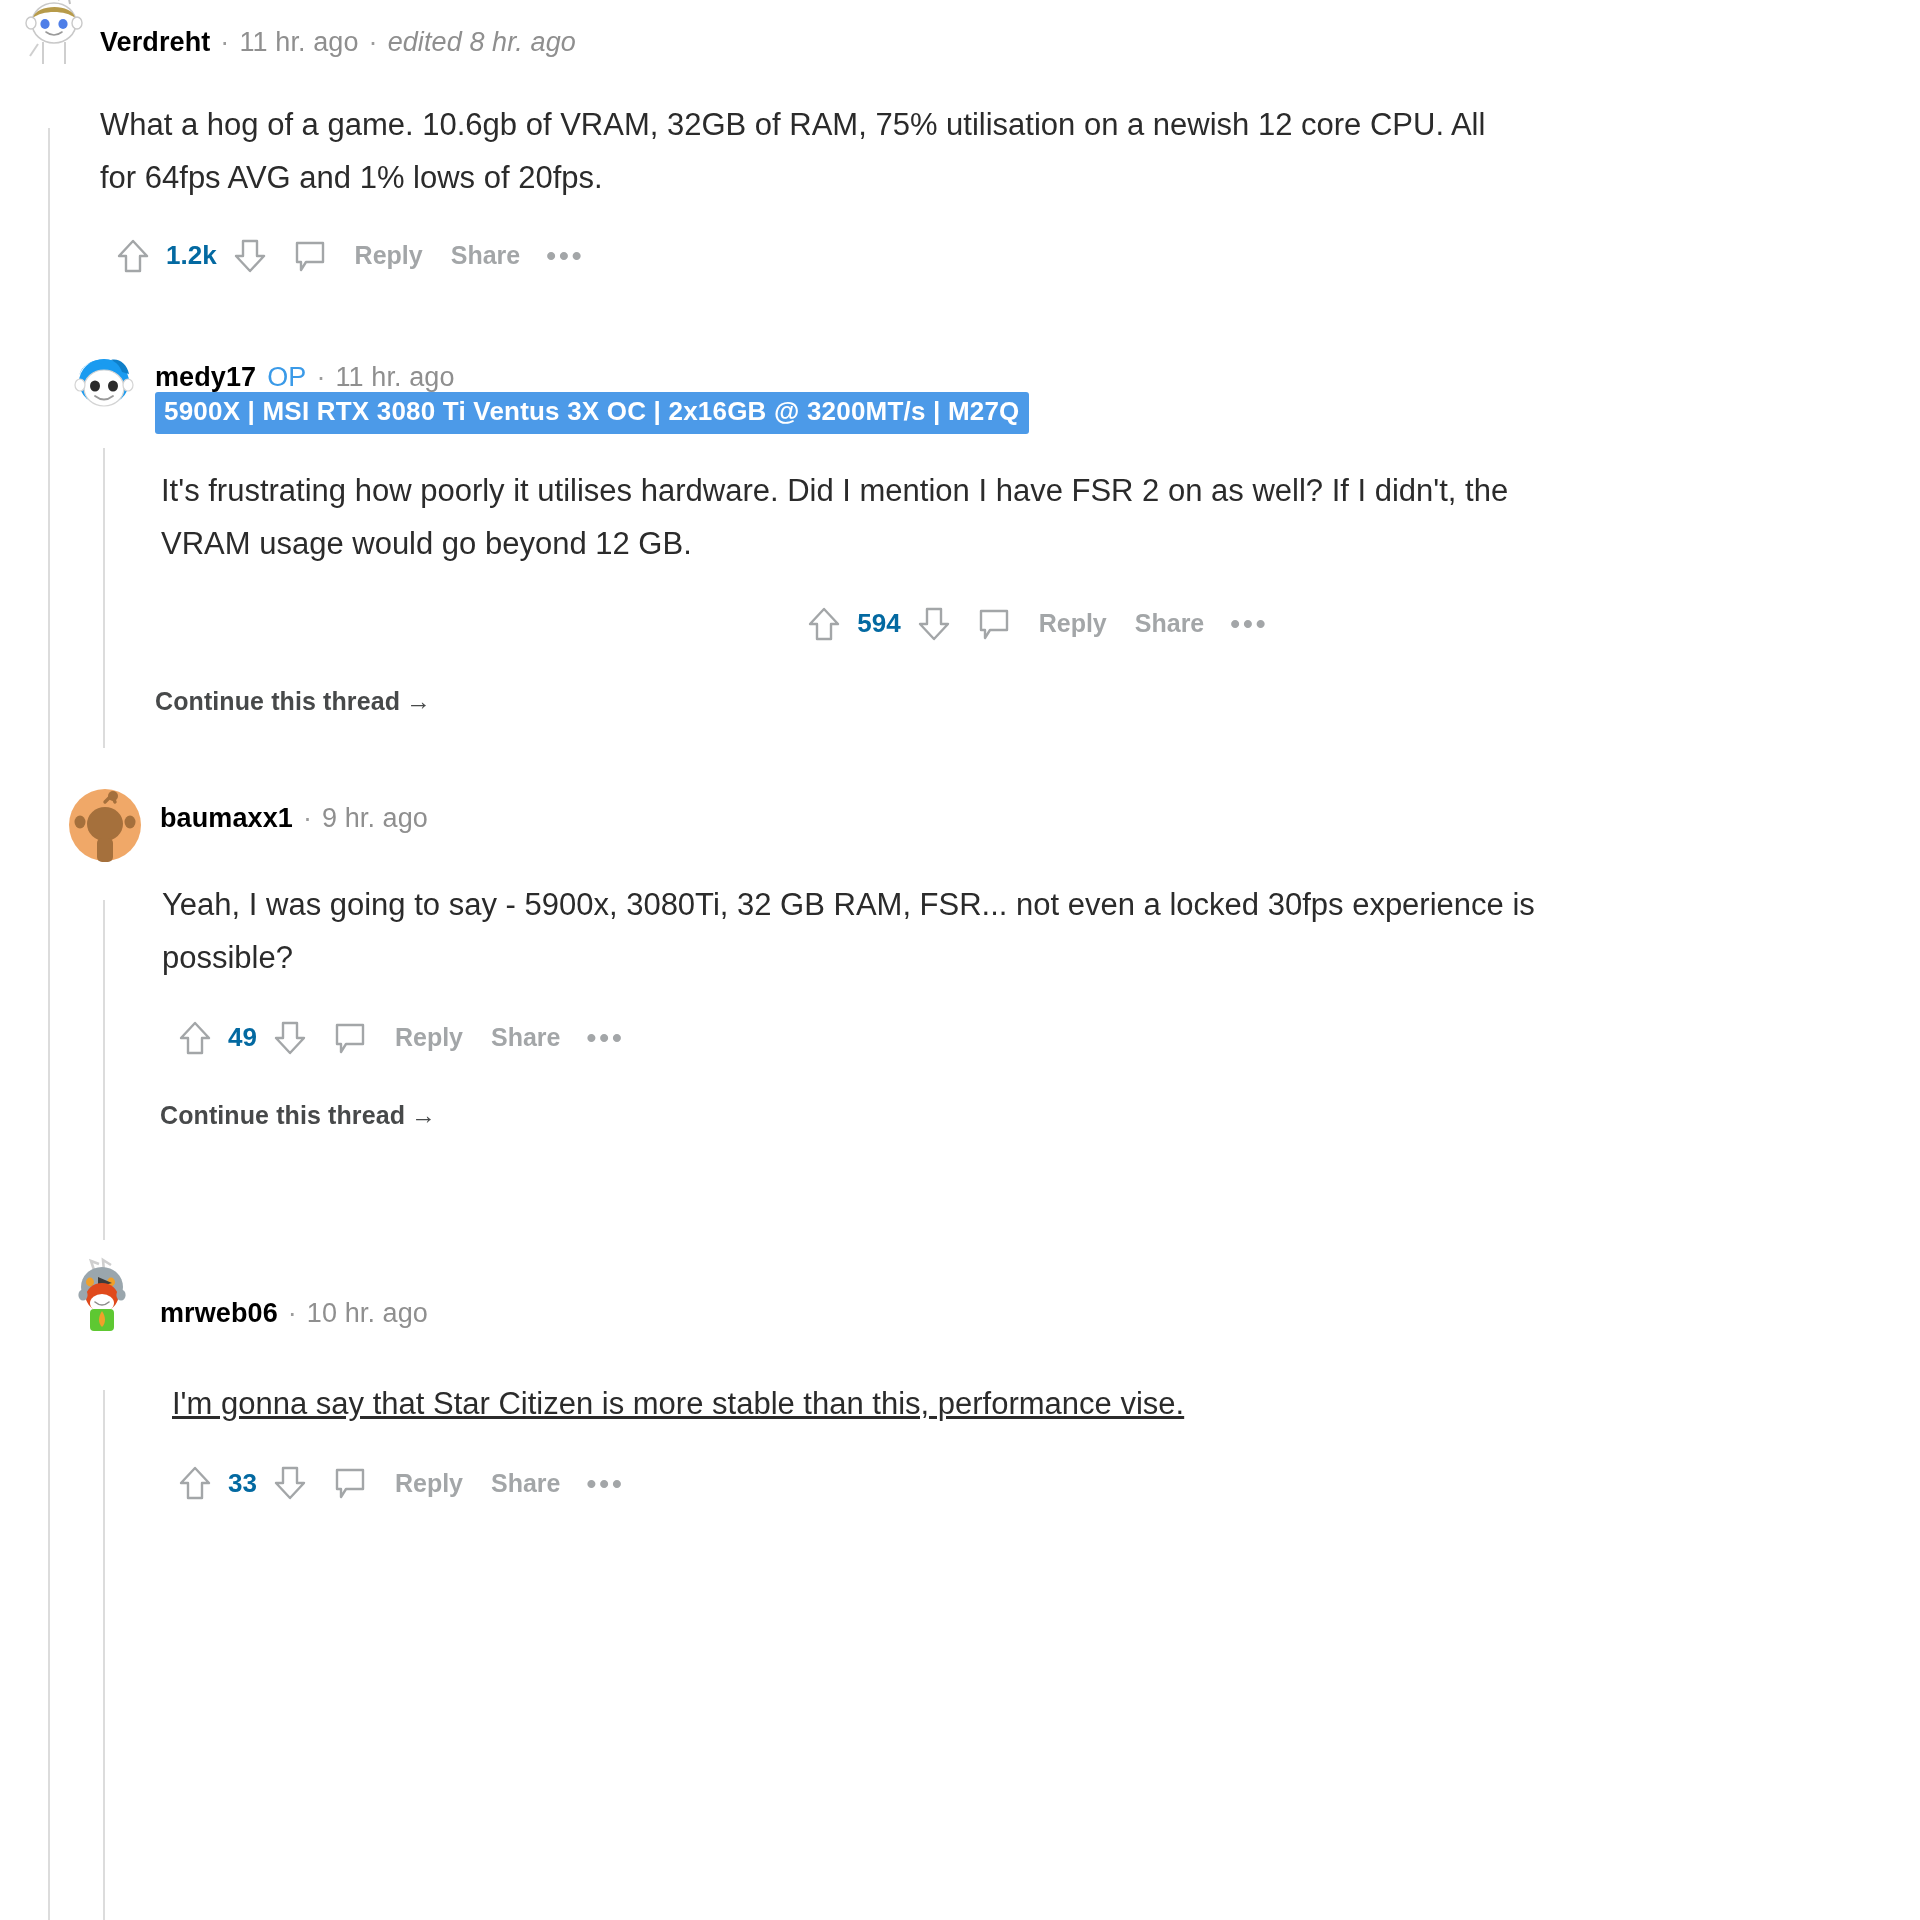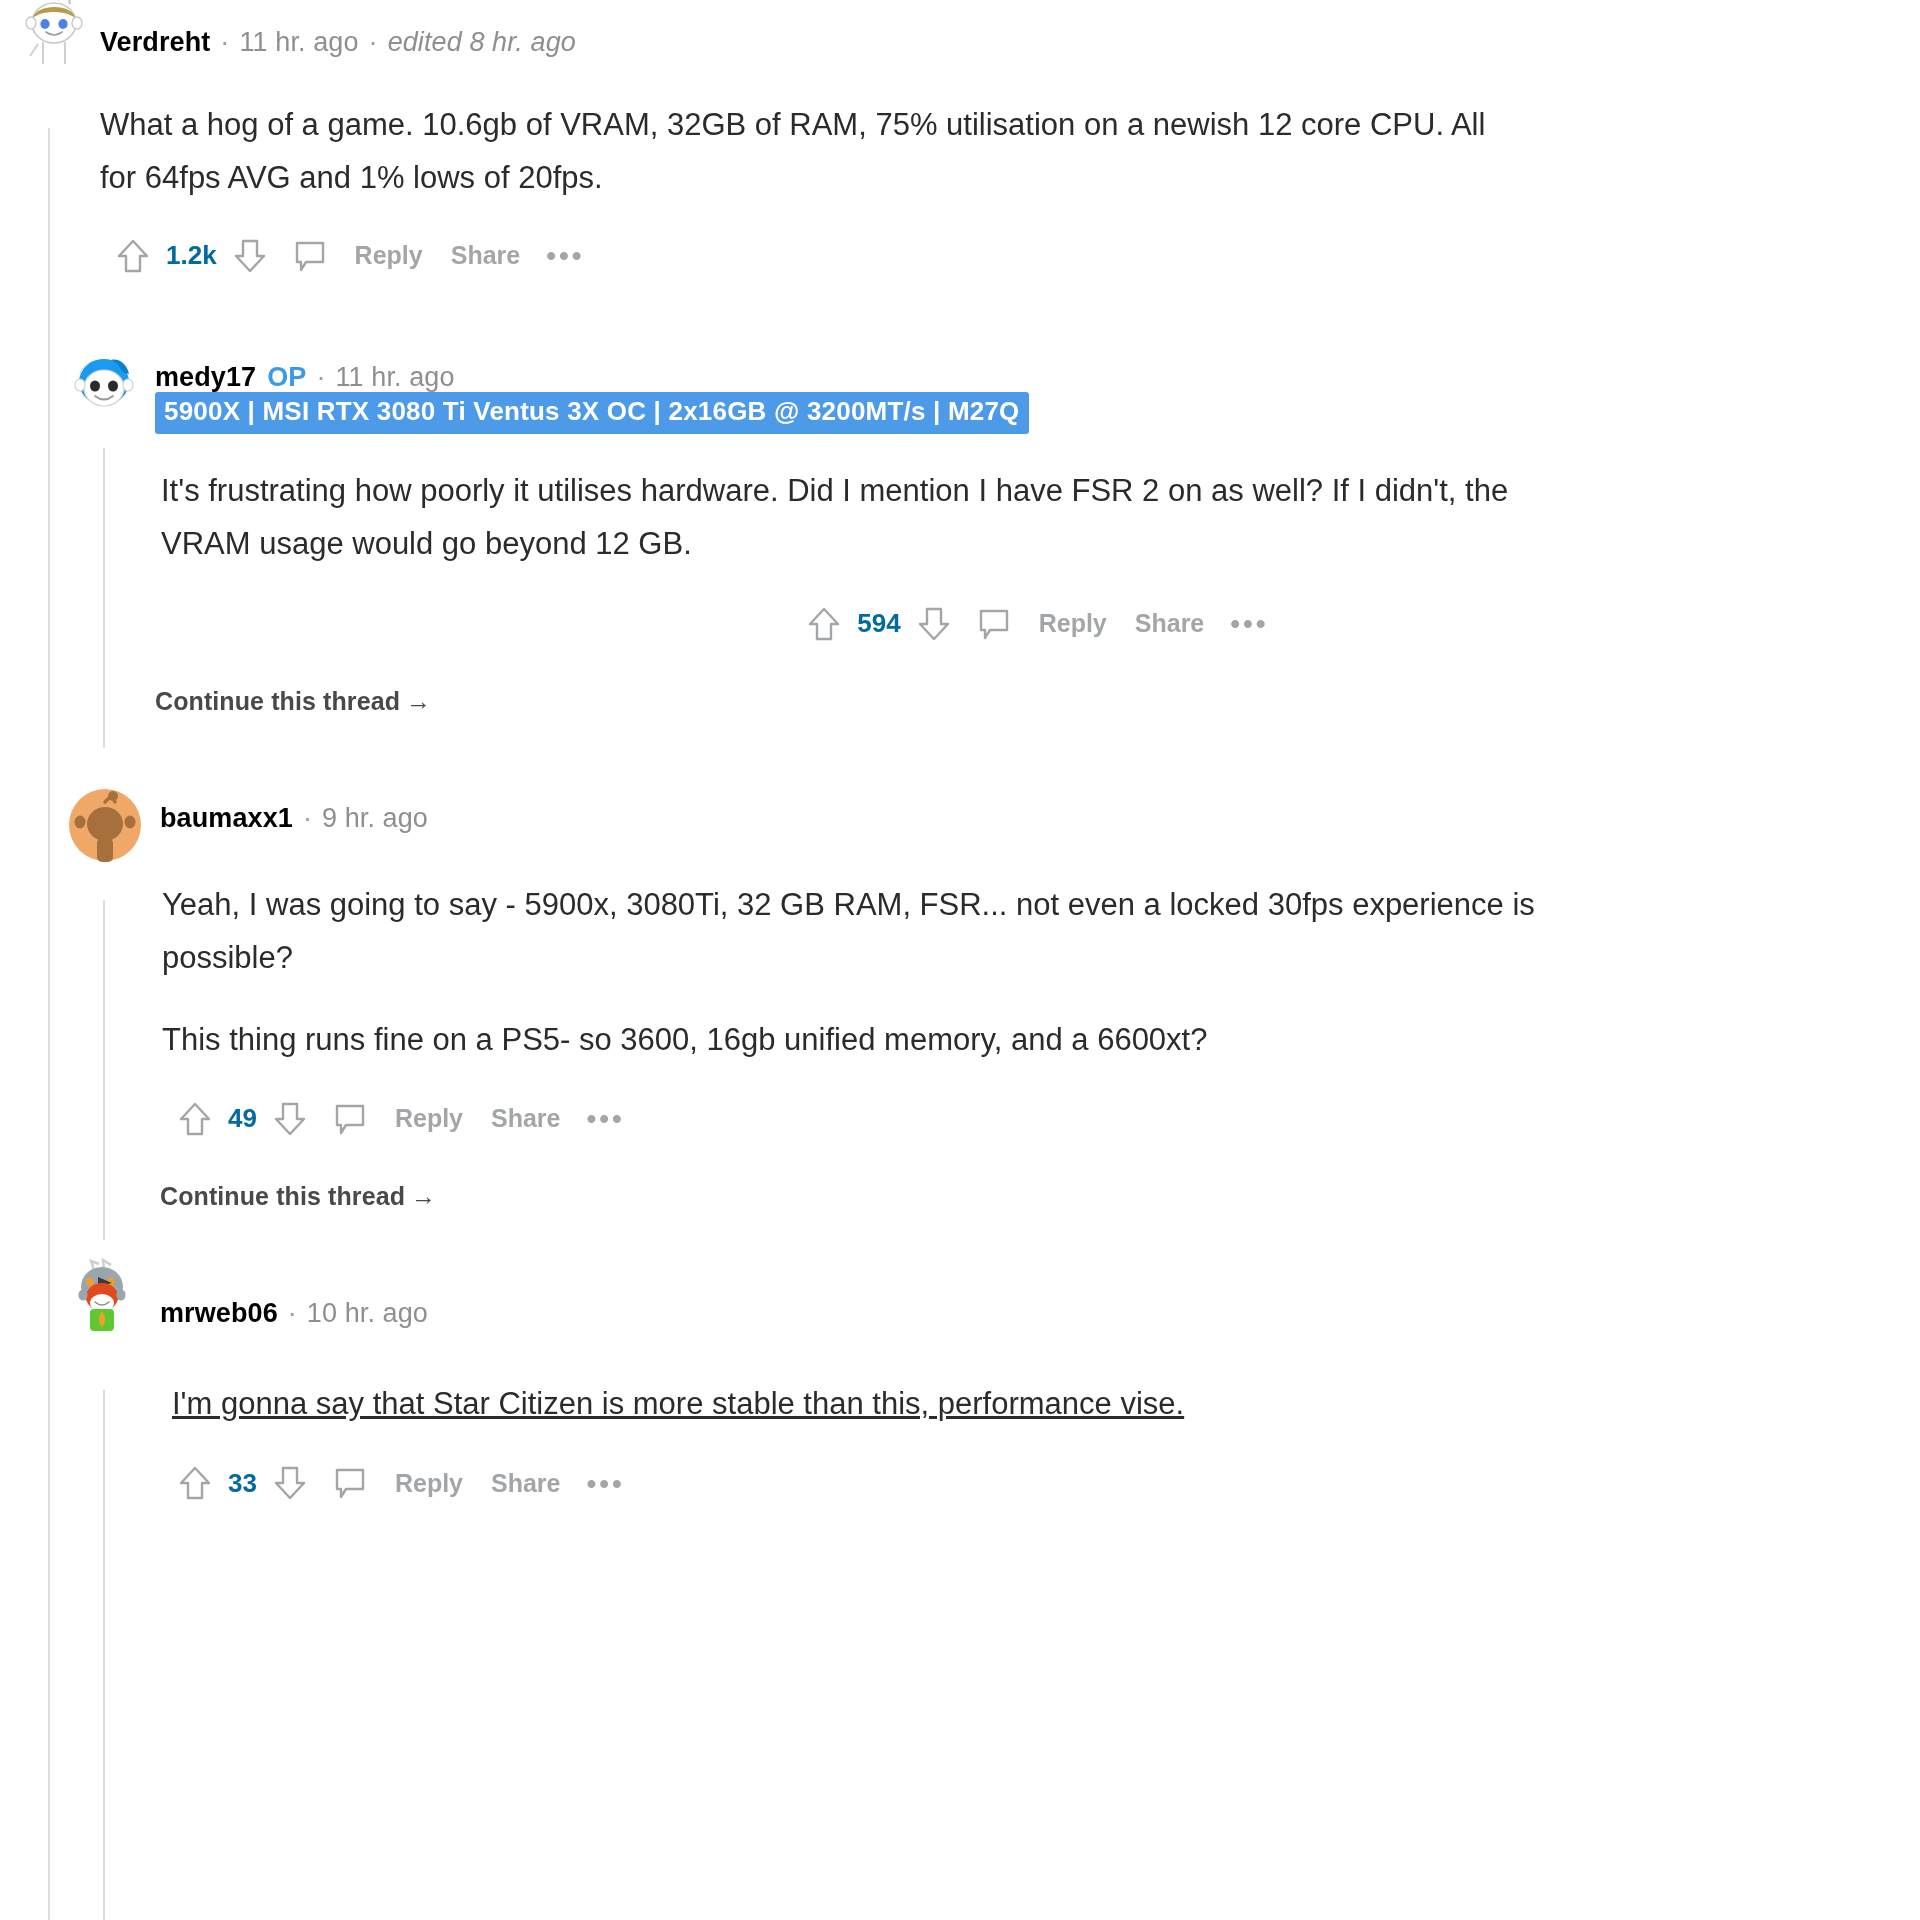--- a/index.html
+++ b/index.html
@@ -44,21 +44,21 @@
     font-size: 27px;
     font-weight: 700;
     color: #1c1c1c;
     letter-spacing: .1px;
     white-space: nowrap;
     display: flex;
     align-items: baseline;
     gap: 0;
   }
   .meta .uname { color: #000000; font-weight: 700; }
-  .meta .op { color: #3a9ae8; font-weight: 700; margin-left: 11px; margin-top: 38px; }
+  .meta .op { color: #3a9ae8; font-weight: 400; margin-left: 11px; margin-top: 38px; }
   .meta .dot { color: #9c9c9c; font-weight: 400; margin: 0 10px; }
   .meta .time { color: #8f8f8f; font-weight: 400; }
   .meta .edited { color: #8f8f8f; font-weight: 400; font-style: italic; }
 
   .body-text {
     font-size: 31px;
     line-height: 1.72;
     color: #2b2b2b;
     font-weight: 400;
     max-width: 1430px;
@@ -272,21 +272,20 @@
       </div>
       <div class="meta">
         <span class="uname">baumaxx1</span>
         <span class="dot">·</span>
         <span class="time">9 hr. ago</span>
       </div>
     </div>
 
     <div class="body-text" style="margin-top:32px; margin-left:2px; max-width:1400px;">
       <p>Yeah, I was going to say - 5900x, 3080Ti, 32 GB RAM, FSR... not even a locked 30fps experience is possible?</p>
-      <p>This thing runs fine on a PS5- so 3600, 16gb unified memory, and a 6600xt?</p>
     </div>
 
     <div class="actions" style="margin-top:26px; margin-left:12px;">
       <span class="icon-btn">
         <svg width="34" height="36" viewBox="0 0 34 36">
             <path d="M17 3 L31 18 H24 V33 H10 V18 H3 Z" fill="none" stroke="#a3a6a8" stroke-width="2.4" stroke-linejoin="round"></path>
           </svg>
       </span>
       <span class="score">49</span>
       <span class="icon-btn">

